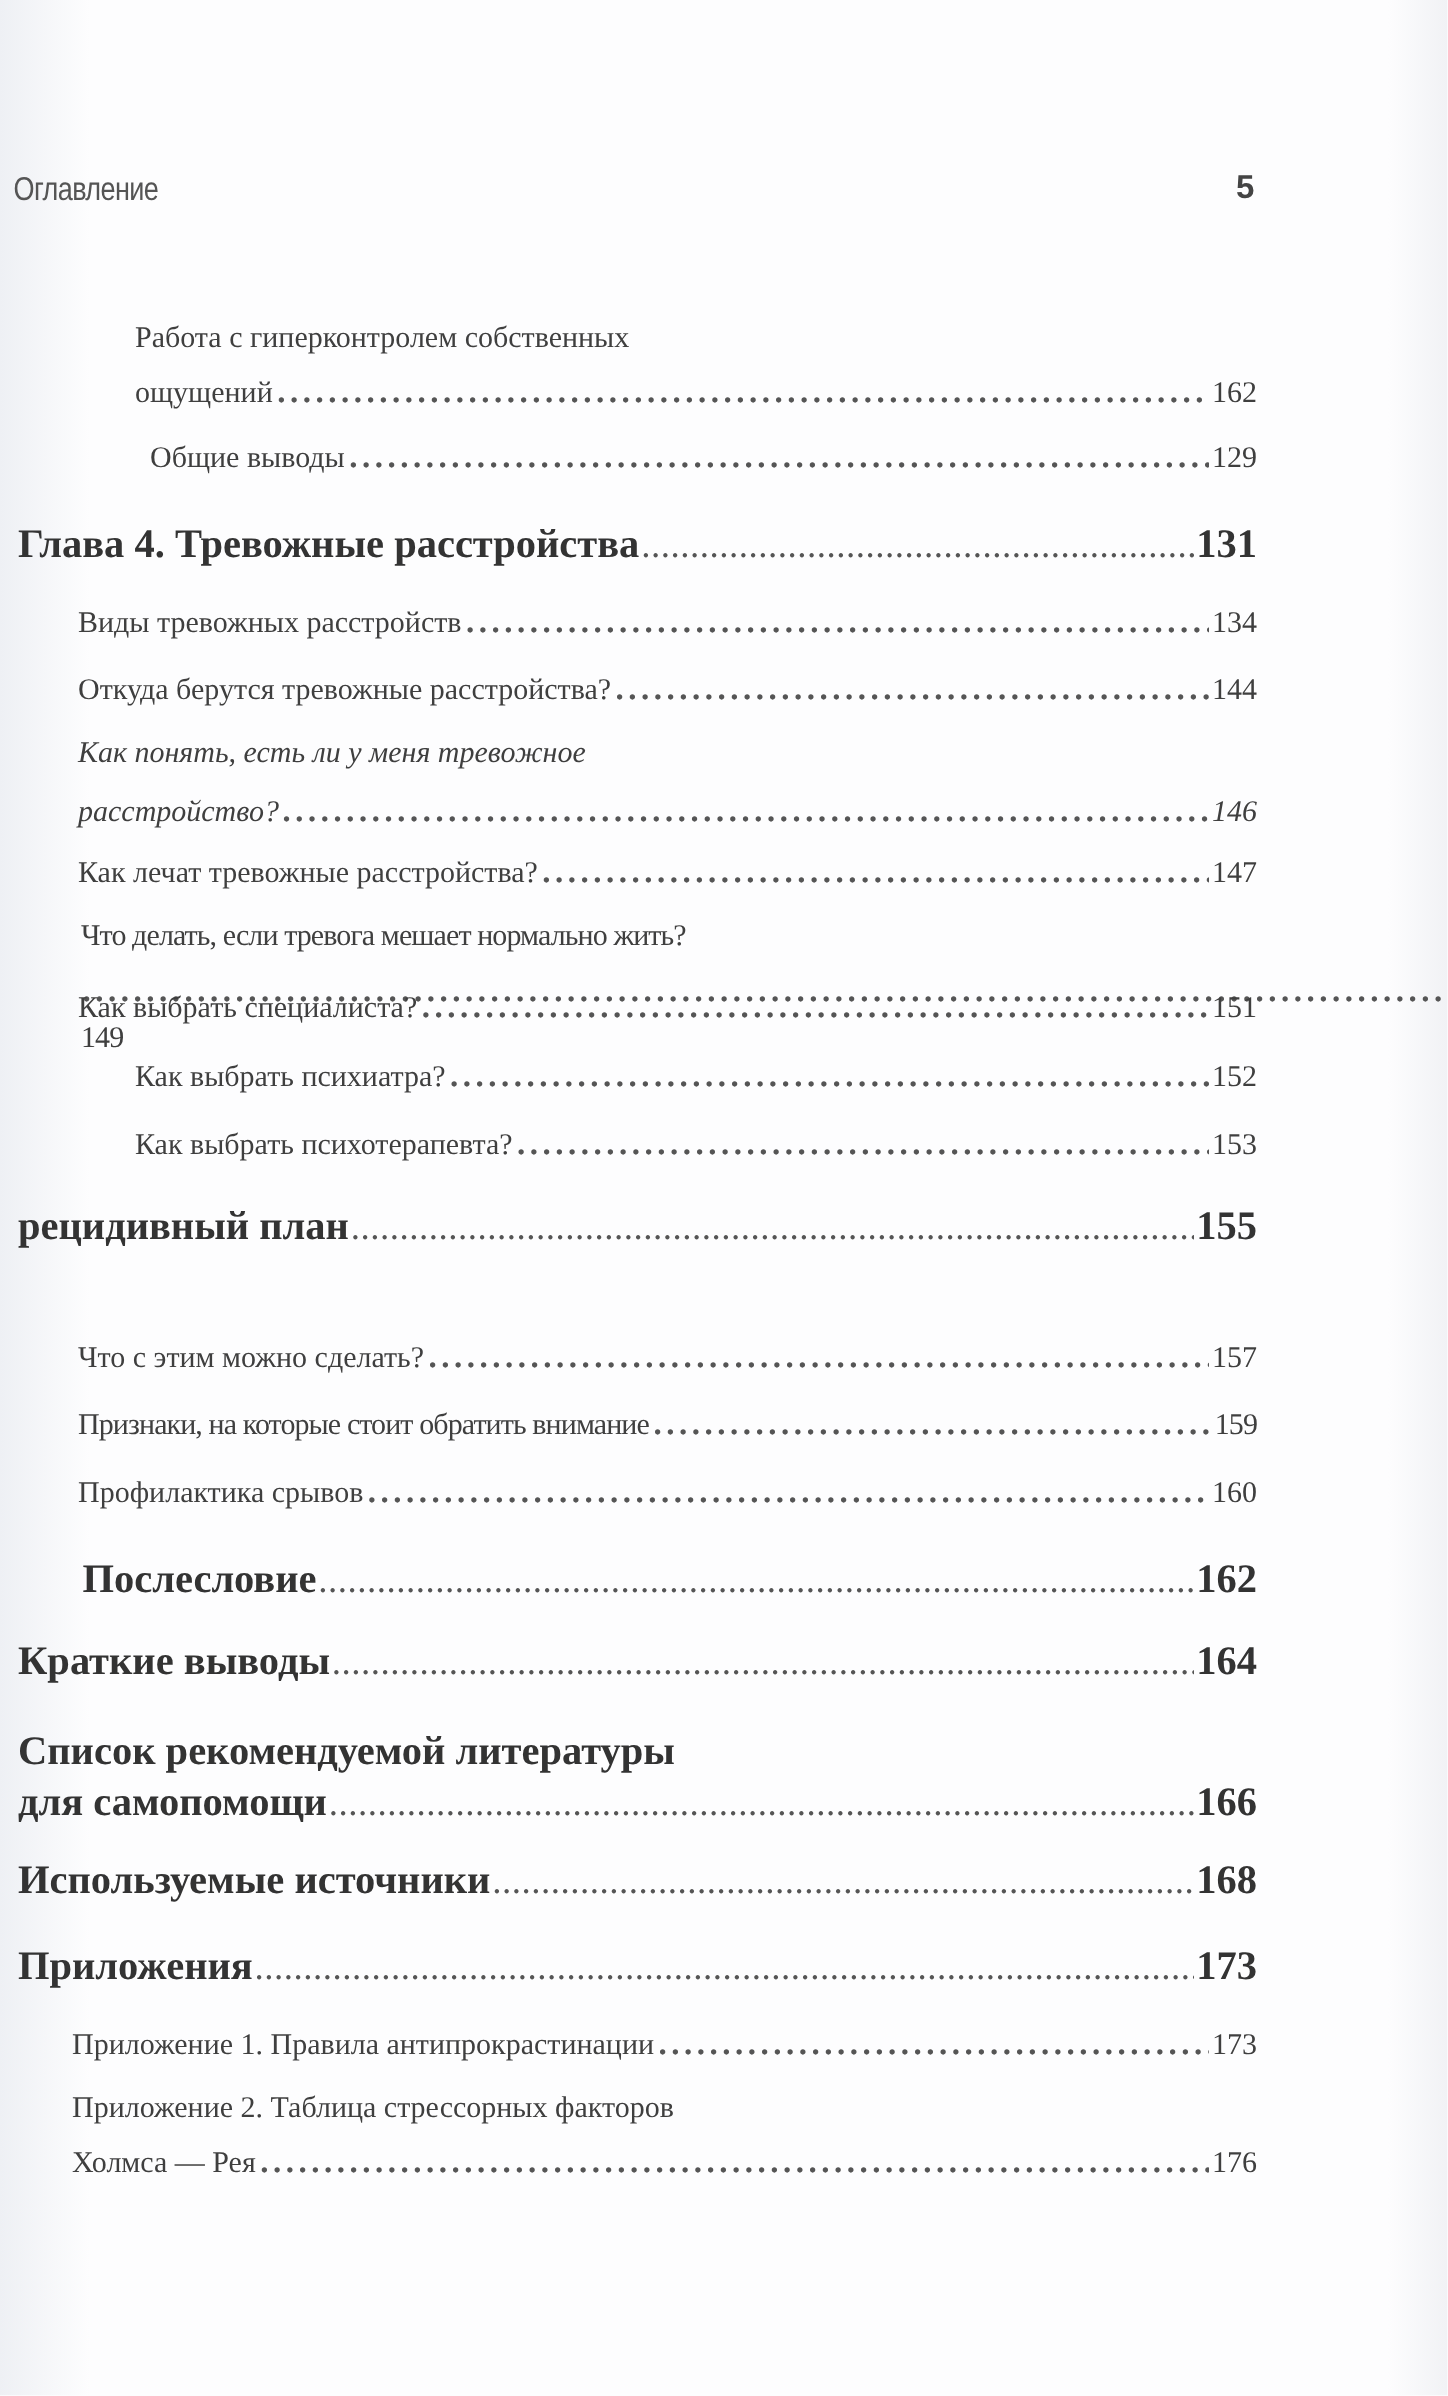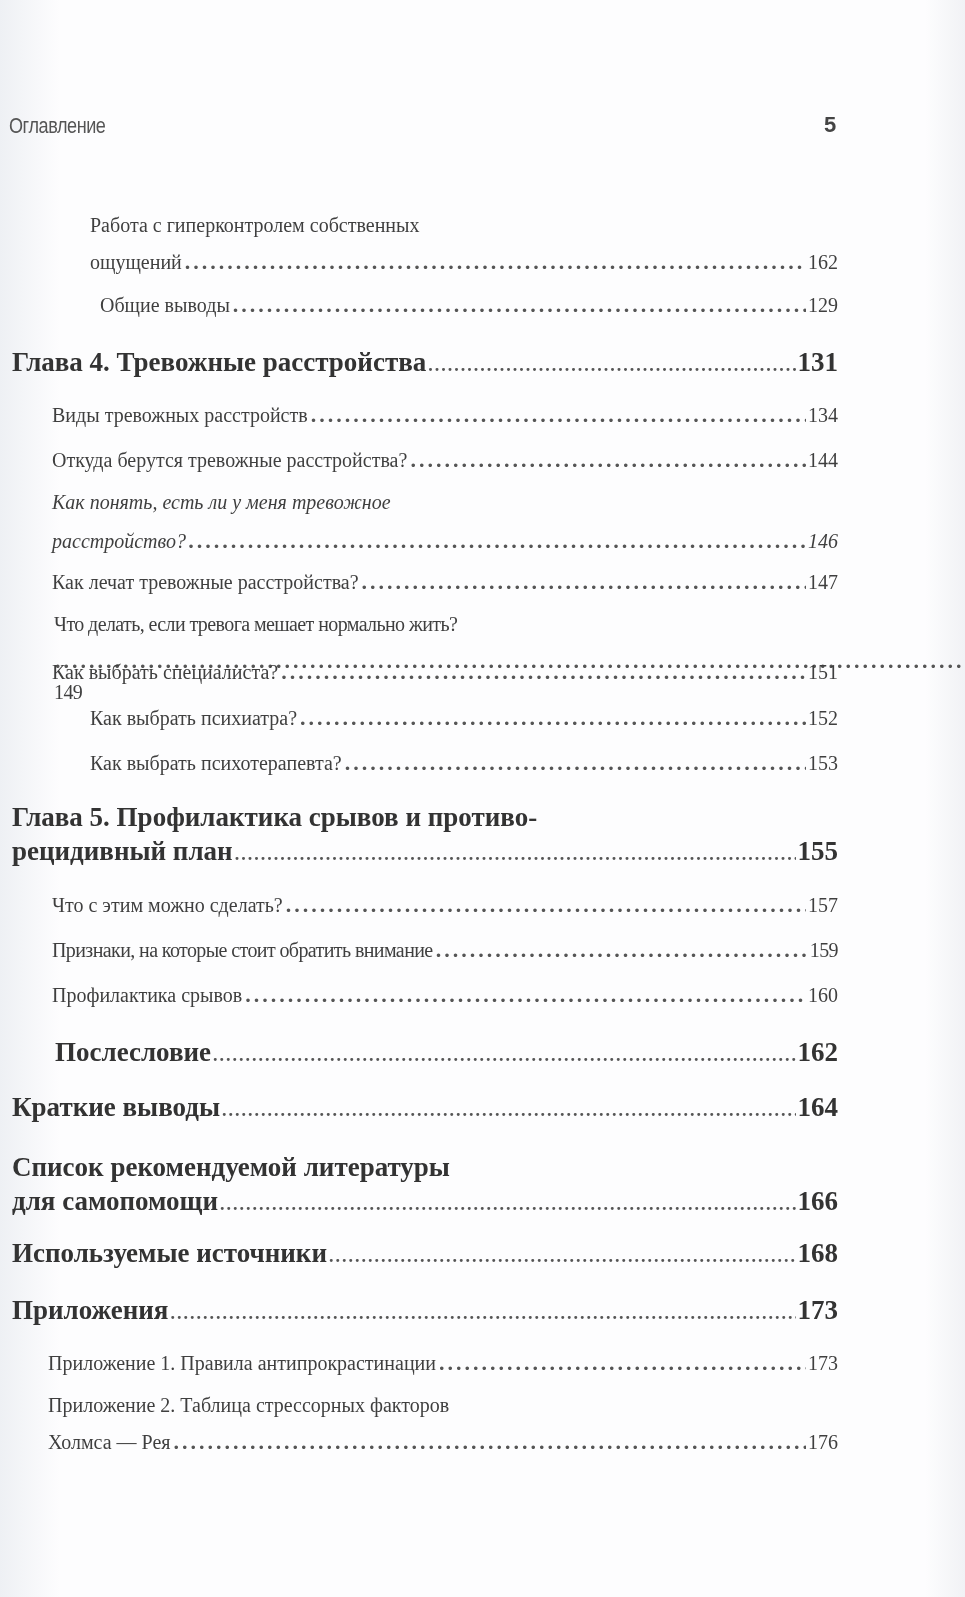--- a/index.html
+++ b/index.html
@@ -146,23 +146,20 @@
 
   <div class="entry sub" style="left:90px; top:743px;">
     <div class="line">
         <span class="txt">Как выбрать психотерапевта?</span>
         <span class="leader"></span>
         <span class="pg">153</span>
       </div>
   </div>
 
   <div class="entry chapter" style="left:12px; top:800px;">
-    <div class="line">
-        <span class="txt">Глава 5. Профилактика срывов и противо-</span>
-      </div>
     <div class="line" style="margin-top:0px;">
         <span class="txt">рецидивный план</span>
         <span class="leader"></span>
         <span class="pg">155</span>
       </div>
   </div>
 
   <div class="entry sub" style="left:52px; top:885px;">
     <div class="line">
         <span class="txt">Что с этим можно сделать?</span>

